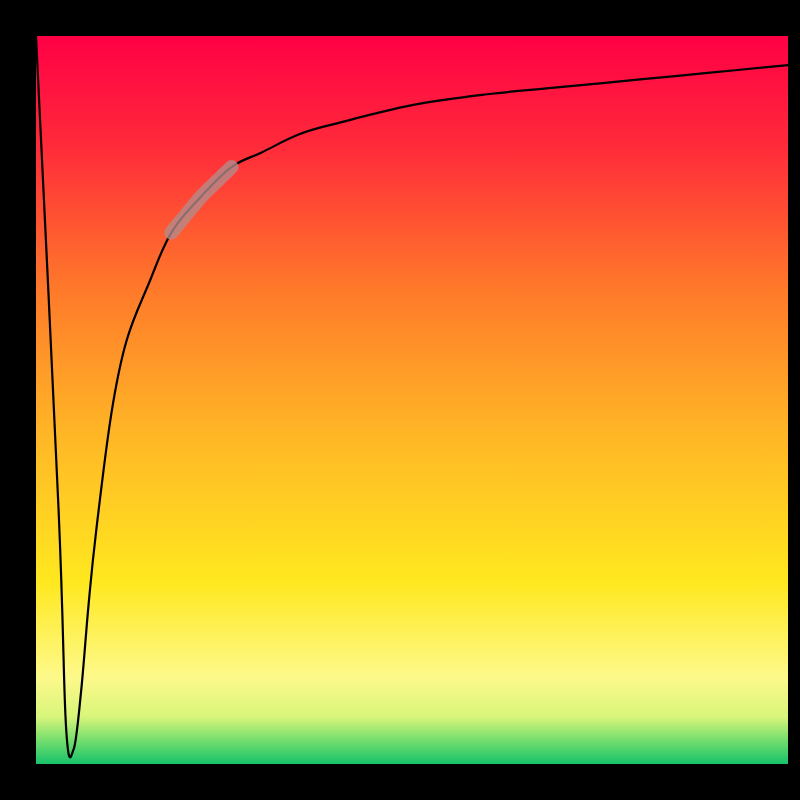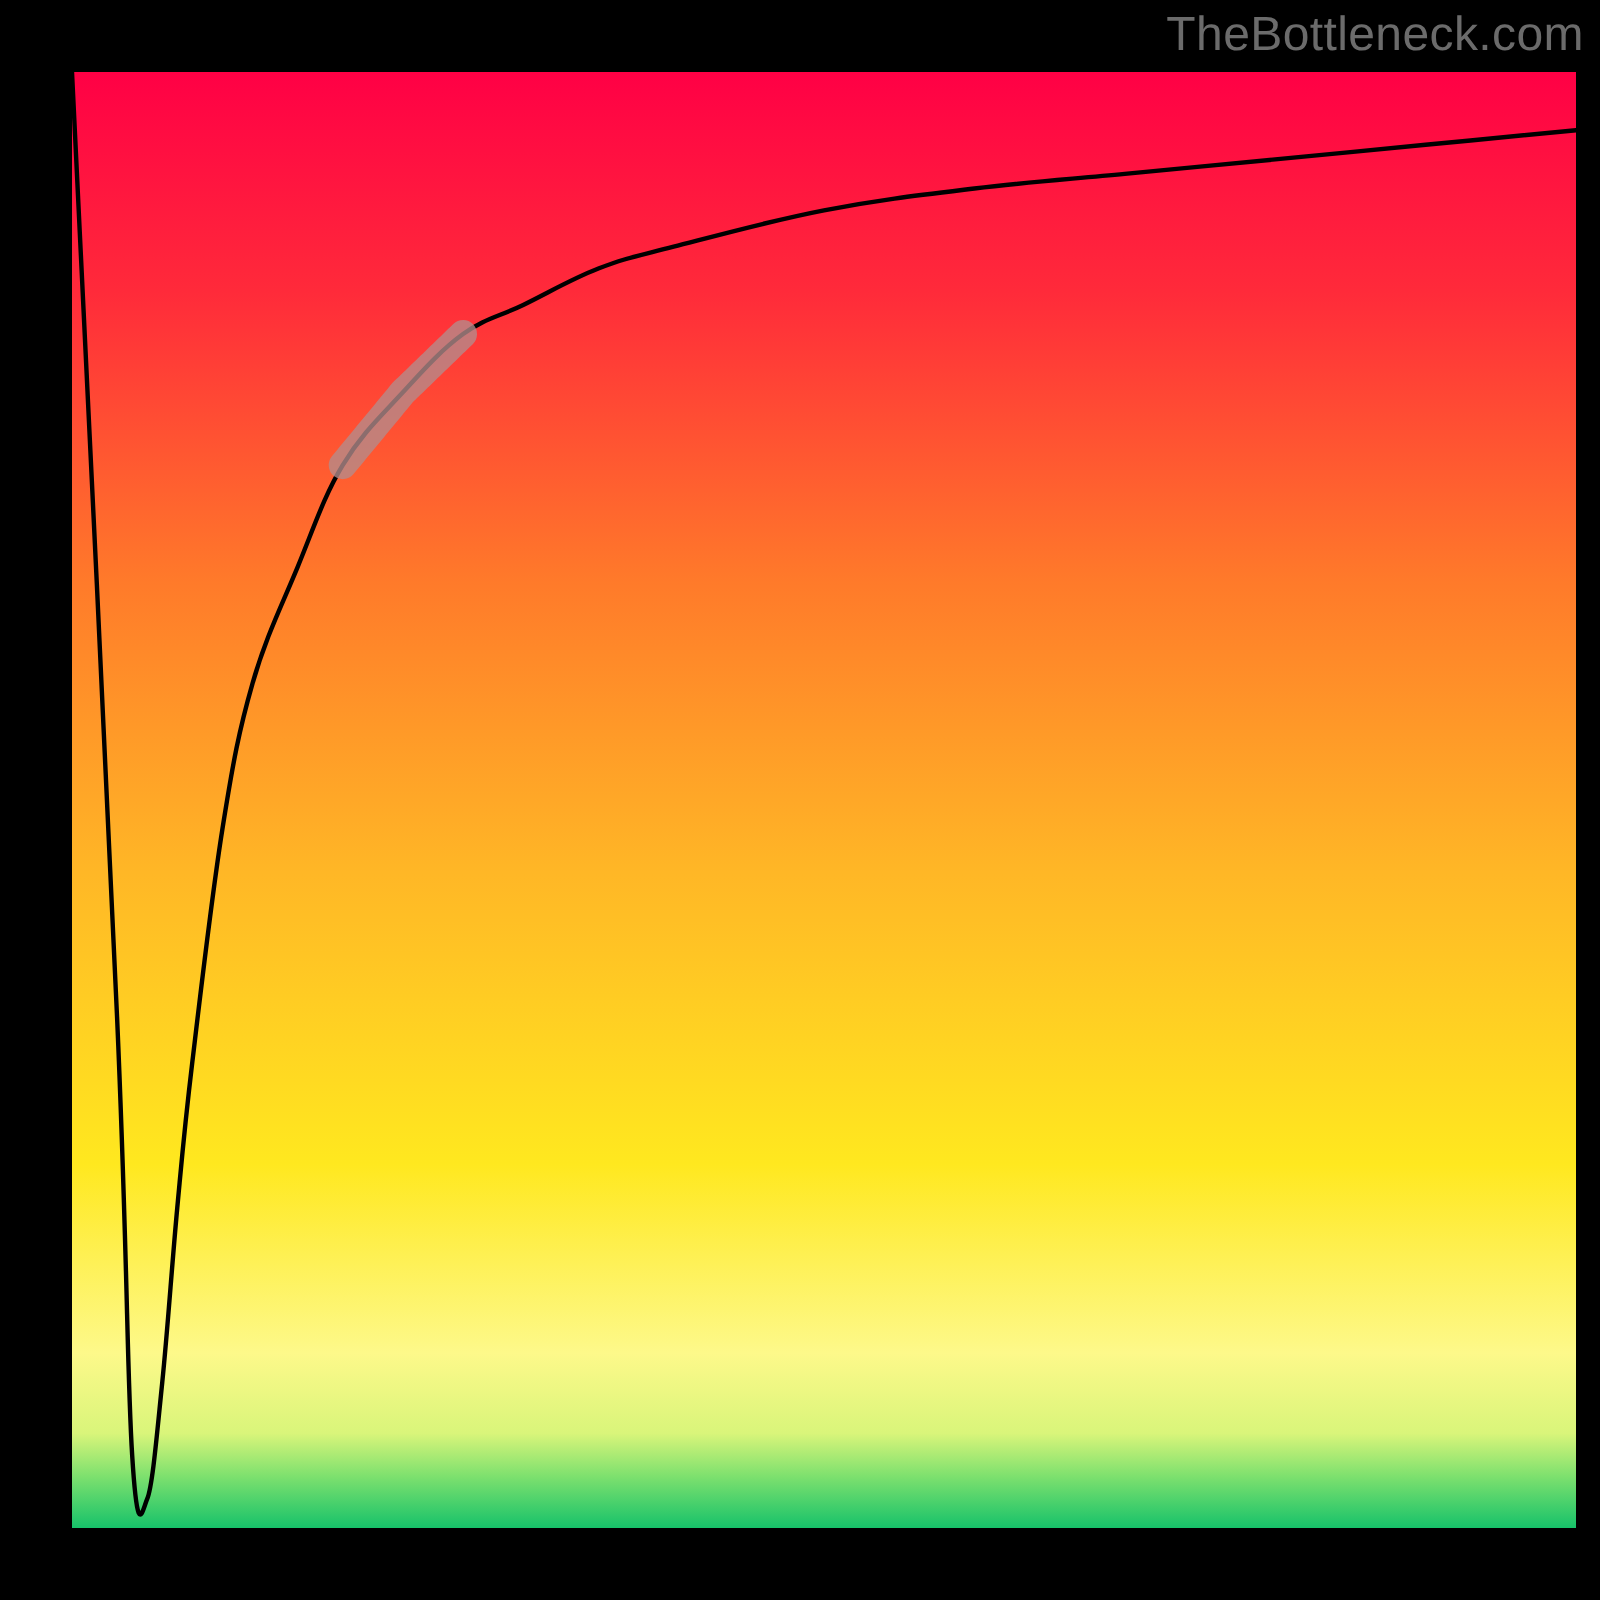--- a/index.html
+++ b/index.html
@@ -27,21 +27,20 @@
     user-select: none;
   }
   svg {
     display: block;
   }
 </style>
 </head>
 <body>
 
 <div class="chart-wrap">
-  <div class="watermark">TheBottleneck.com</div>
 
   <svg id="chart-svg" width="800" height="800" viewBox="0 0 800 800">
     <defs>
       <linearGradient id="bg-grad" x1="0" y1="0" x2="0" y2="1">
           <stop offset="0%" stop-color="#ff0045"></stop>
           <stop offset="15%" stop-color="#ff2a3a"></stop>
           <stop offset="35%" stop-color="#ff7a2a"></stop>
           <stop offset="55.00000000000001%" stop-color="#ffb726"></stop>
           <stop offset="75%" stop-color="#ffe81f"></stop>
           <stop offset="88%" stop-color="#fdf98a"></stop>

